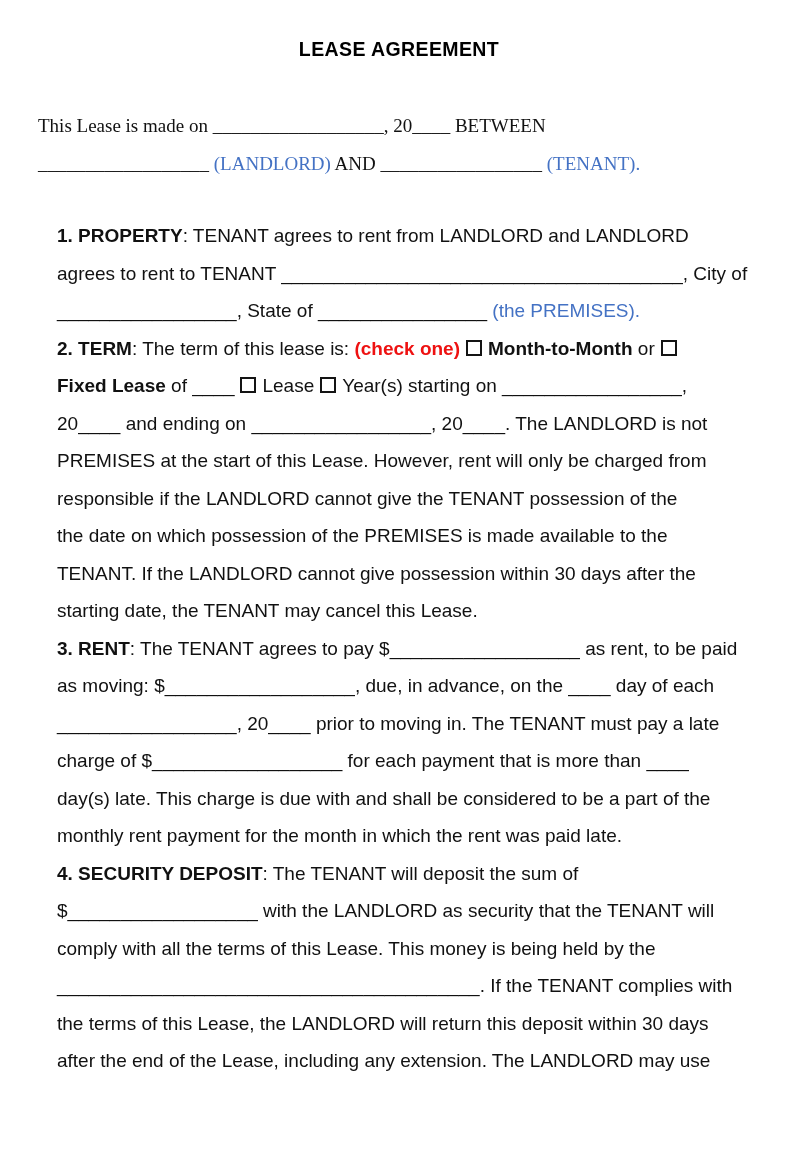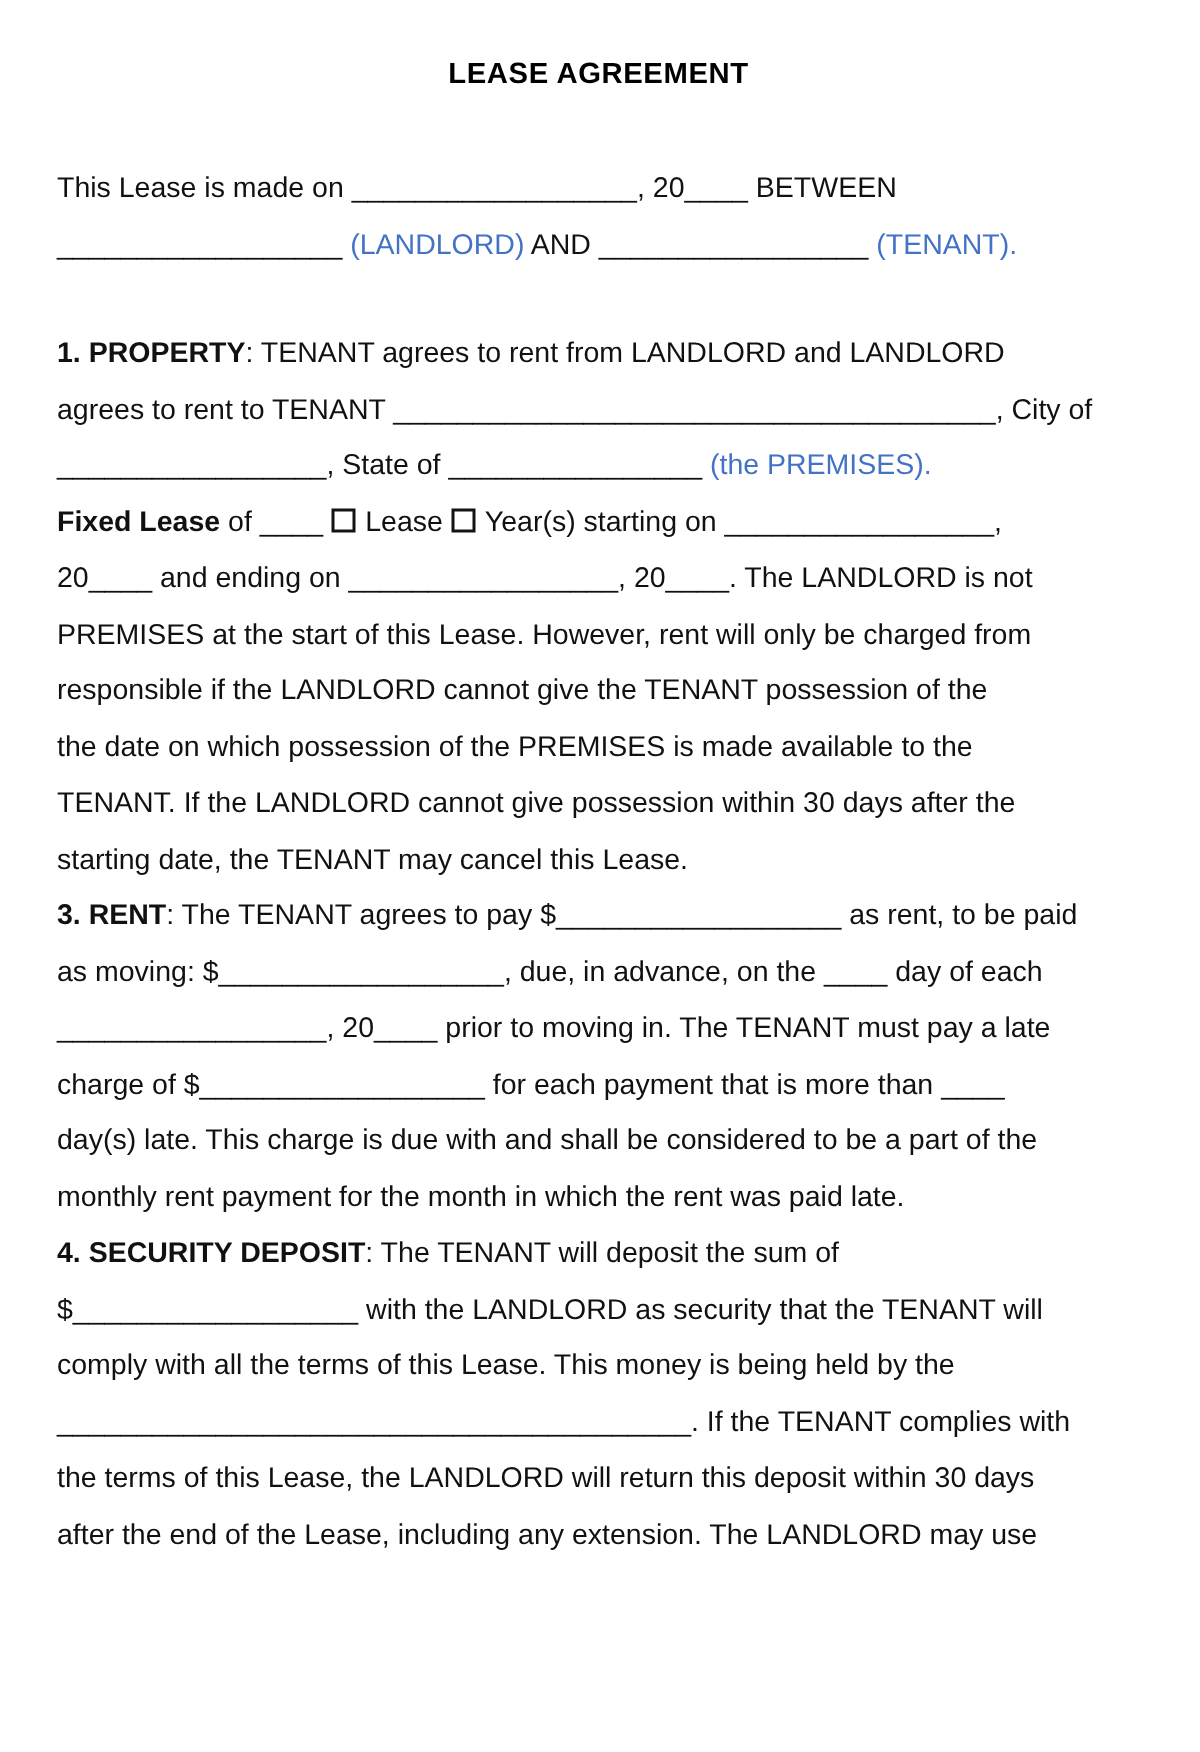--- a/index.html
+++ b/index.html
@@ -12,23 +12,23 @@
   }
   .page { padding: 38px 40px 0 38px; }
   .title {
     margin: 0;
     font-size: 19.5px;
     font-weight: 700;
     letter-spacing: 0.4px;
     text-align: center;
     color: #000;
   }
-  .intro { margin-top: 46px; }
+  .intro { margin-top: 46px; font-family: Liberation Serif, serif; }
   .intro .line { line-height: 38px; }
-  .content { margin-top: 34px; }
+  .content { margin-top: 34px; margin-left: 19px; }
   .line {
     font-size: 19px;
     line-height: 37.5px;
     white-space: nowrap;
     color: var(--text, #111111);
   }
   .b { font-weight: 700; }
   .red { color: var(--red, #EE1111); font-weight: 700; }
   .blue { color: var(--blue, #4472C4); }
   .cb {
@@ -54,20 +54,21 @@
 
   <div class="content">
 
     <div>
       <div class="line"><span class="b">1. PROPERTY</span><span>: TENANT agrees to rent from LANDLORD and LANDLORD</span></div>
       <div class="line"><span>agrees to rent to TENANT ______________________________________, City of</span></div>
       <div class="line"><span>_________________, State of ________________ </span><span class="blue">(the PREMISES).</span></div>
     </div>
 
     <div>
+      <div class="line"><span class="b">2. TERM</span><span>: The term of this lease is: </span><span class="red">(check one)</span><span class="cb"></span><span class="b">Month-to-Month</span><span> or</span><span class="cb"></span></div>
       <div class="line"><span class="b">Fixed Lease</span><span> of ____</span><span class="cb"></span><span>Lease</span><span class="cb"></span><span>Year(s) starting on _________________,</span></div>
       <div class="line"><span>20____ and ending on _________________, 20____. The LANDLORD is not</span></div>
       <div class="line"><span>PREMISES at the start of this Lease. However, rent will only be charged from</span></div>
       <div class="line"><span>responsible if the LANDLORD cannot give the TENANT possession of the</span></div>
       <div class="line"><span>the date on which possession of the PREMISES is made available to the</span></div>
       <div class="line"><span>TENANT. If the LANDLORD cannot give possession within 30 days after the</span></div>
       <div class="line"><span>starting date, the TENANT may cancel this Lease.</span></div>
     </div>
 
     <div>

